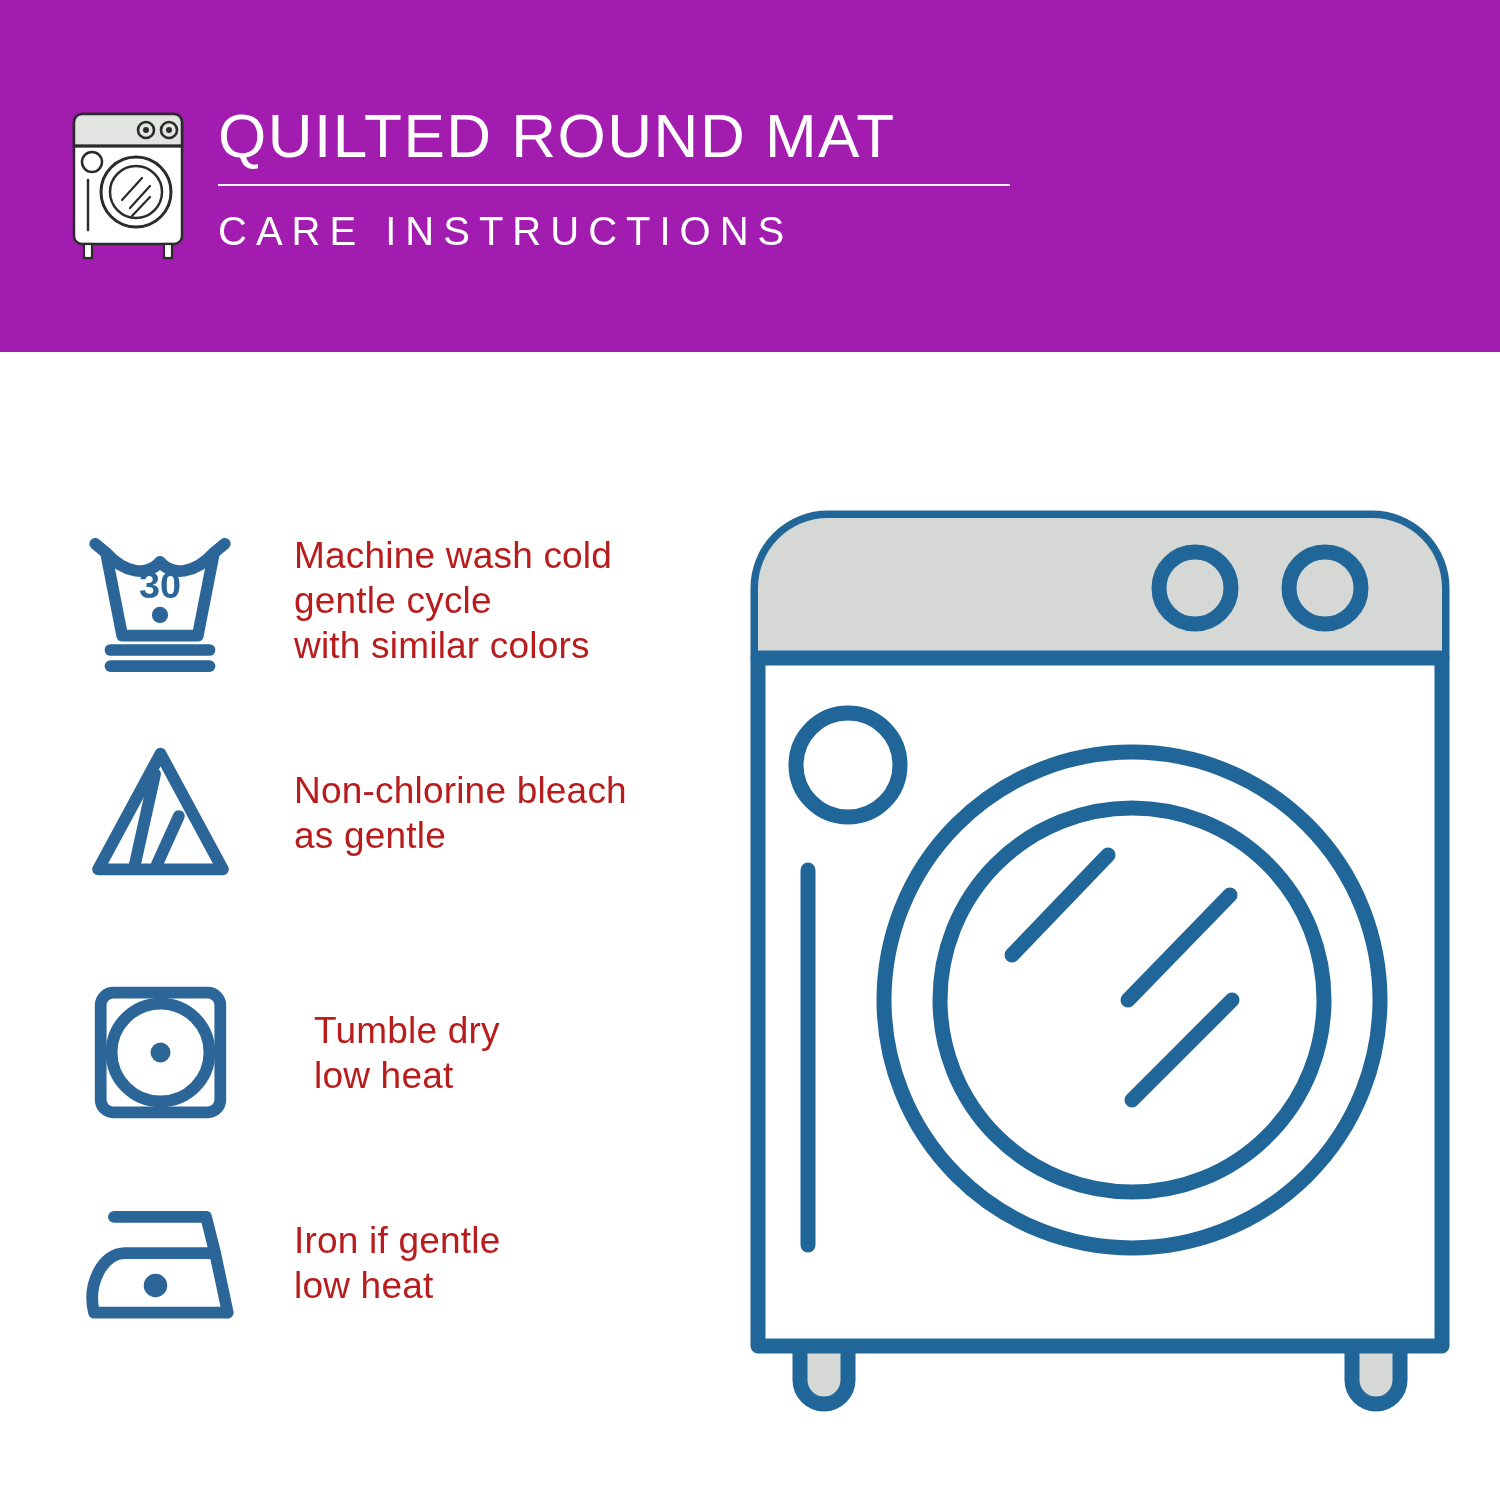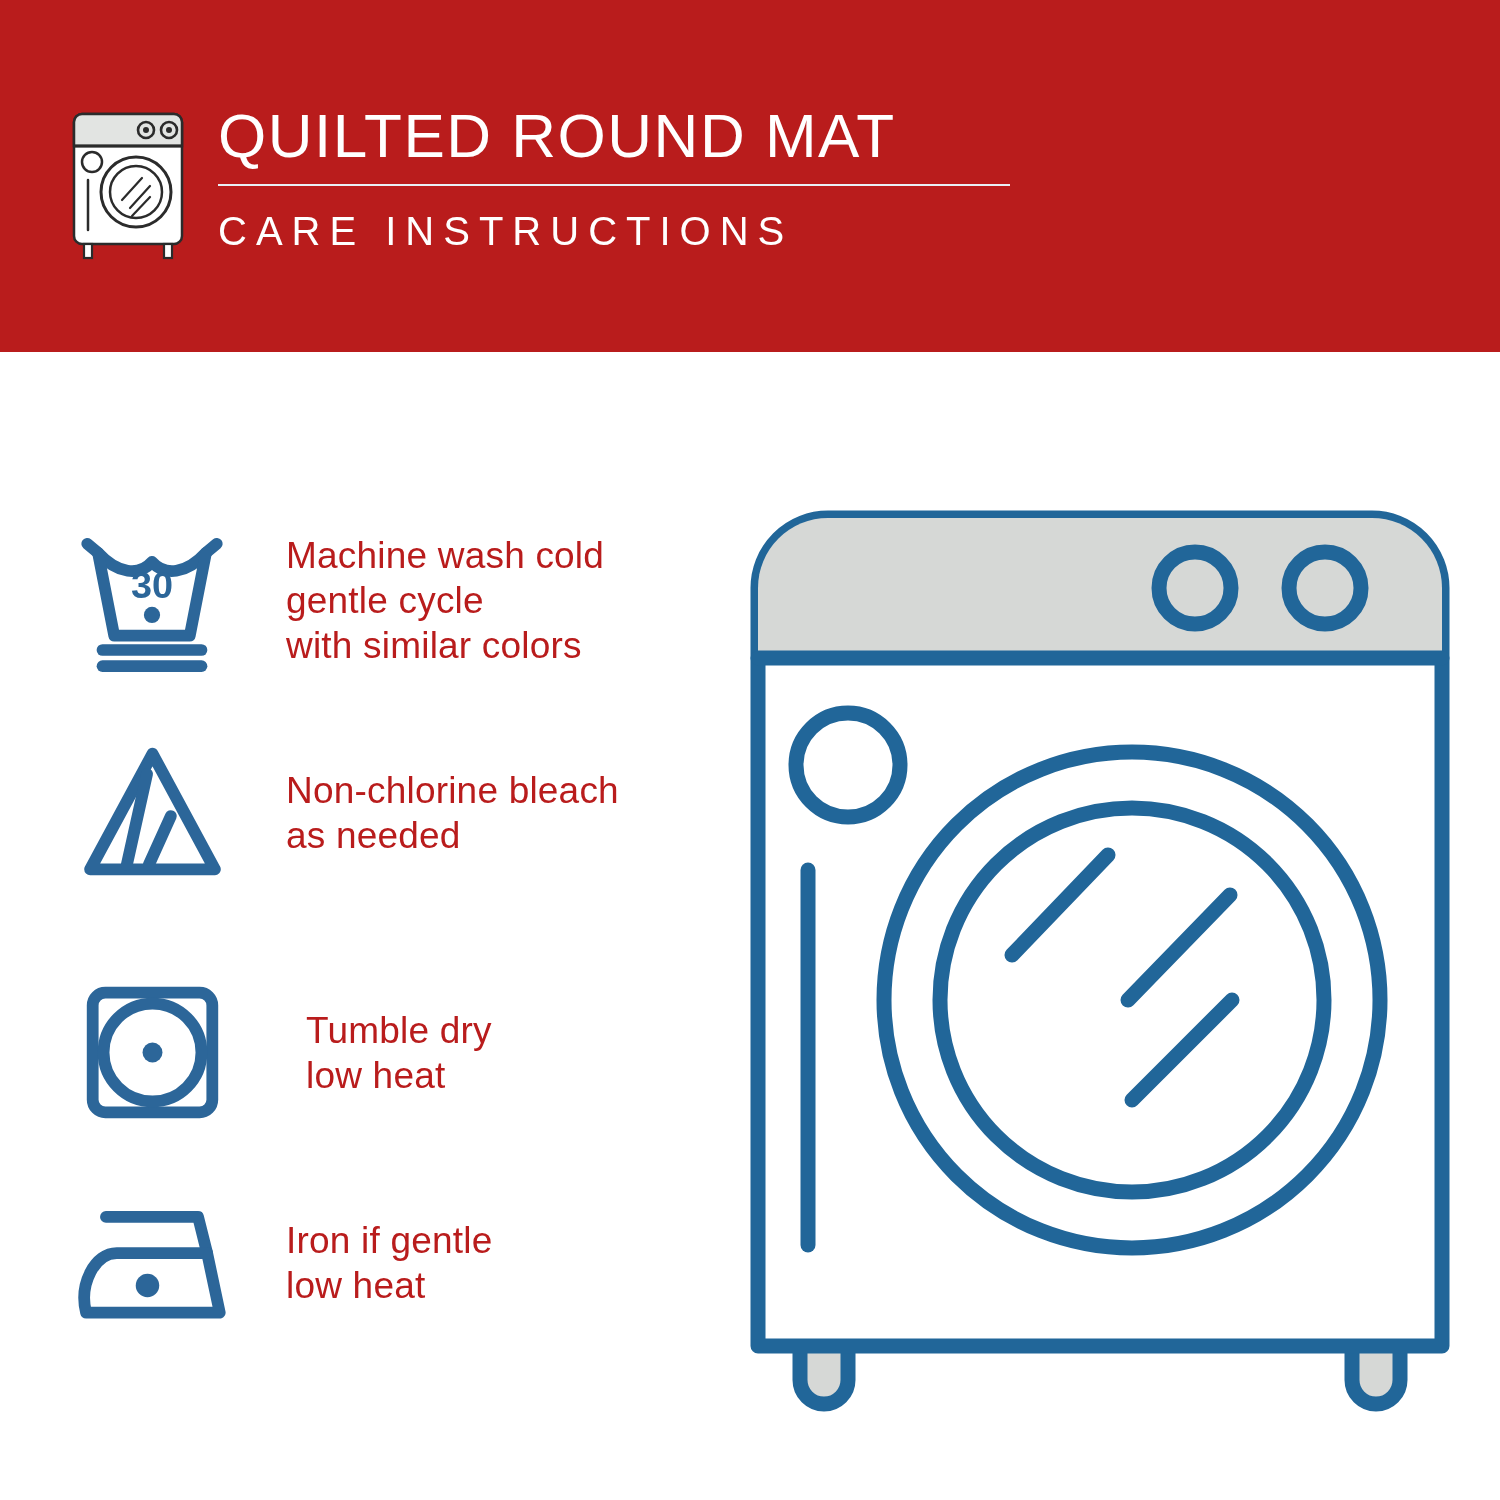--- a/index.html
+++ b/index.html
@@ -18,21 +18,21 @@
     overflow: hidden;
   }
 
   
   #header-band {
     position: absolute;
     left: 0;
     top: 0;
     width: 1500px;
     height: 352px;
-    background: #b91c1c;
+    background: #a21caf;
   }
   #header-logo {
     position: absolute;
     left: 66px;
     top: 104px;
     width: 124px;
     height: 160px;
   }
   #header-text-block {
     position: absolute;
@@ -60,21 +60,21 @@
     font-size: 40px;
     font-weight: 400;
     letter-spacing: 9px;
     line-height: 70px;
     white-space: nowrap;
   }
 
   
   .care-row {
     position: absolute;
-    left: 52px;
+    left: 60px;
     width: 660px;
     display: flex;
     align-items: center;
   }
   .care-symbol {
     width: 200px;
     flex: 0 0 200px;
     display: flex;
     align-items: center;
     justify-content: center;
@@ -175,21 +175,21 @@
       <svg viewBox="0 0 180 160" width="165" height="147" aria-hidden="true">
         <g fill="none" stroke="#2C6699" stroke-width="13" stroke-linecap="round" stroke-linejoin="round">
           <path d="M90 16 L158 142 L22 142 Z"></path>
           <line x1="84" y1="38" x2="62" y2="137"></line>
           <line x1="110" y1="84" x2="86" y2="137"></line>
         </g>
       </svg>
     </div>
     <div class="care-text">
       <div>Non-chlorine bleach</div>
-      <div>as needed</div>
+      <div>as gentle</div>
     </div>
   </div>
 
   <div class="care-row" id="care-row-2">
     <div class="care-symbol">
       <svg viewBox="0 0 160 160" width="145" height="145" aria-hidden="true">
         <rect x="14" y="14" width="132" height="132" rx="14" ry="14" fill="none" stroke="#2C6699" stroke-width="13"></rect>
         <circle cx="80" cy="80" r="54" fill="none" stroke="#2C6699" stroke-width="13"></circle>
         <circle cx="80" cy="80" r="11" fill="#2C6699"></circle>
       </svg>

